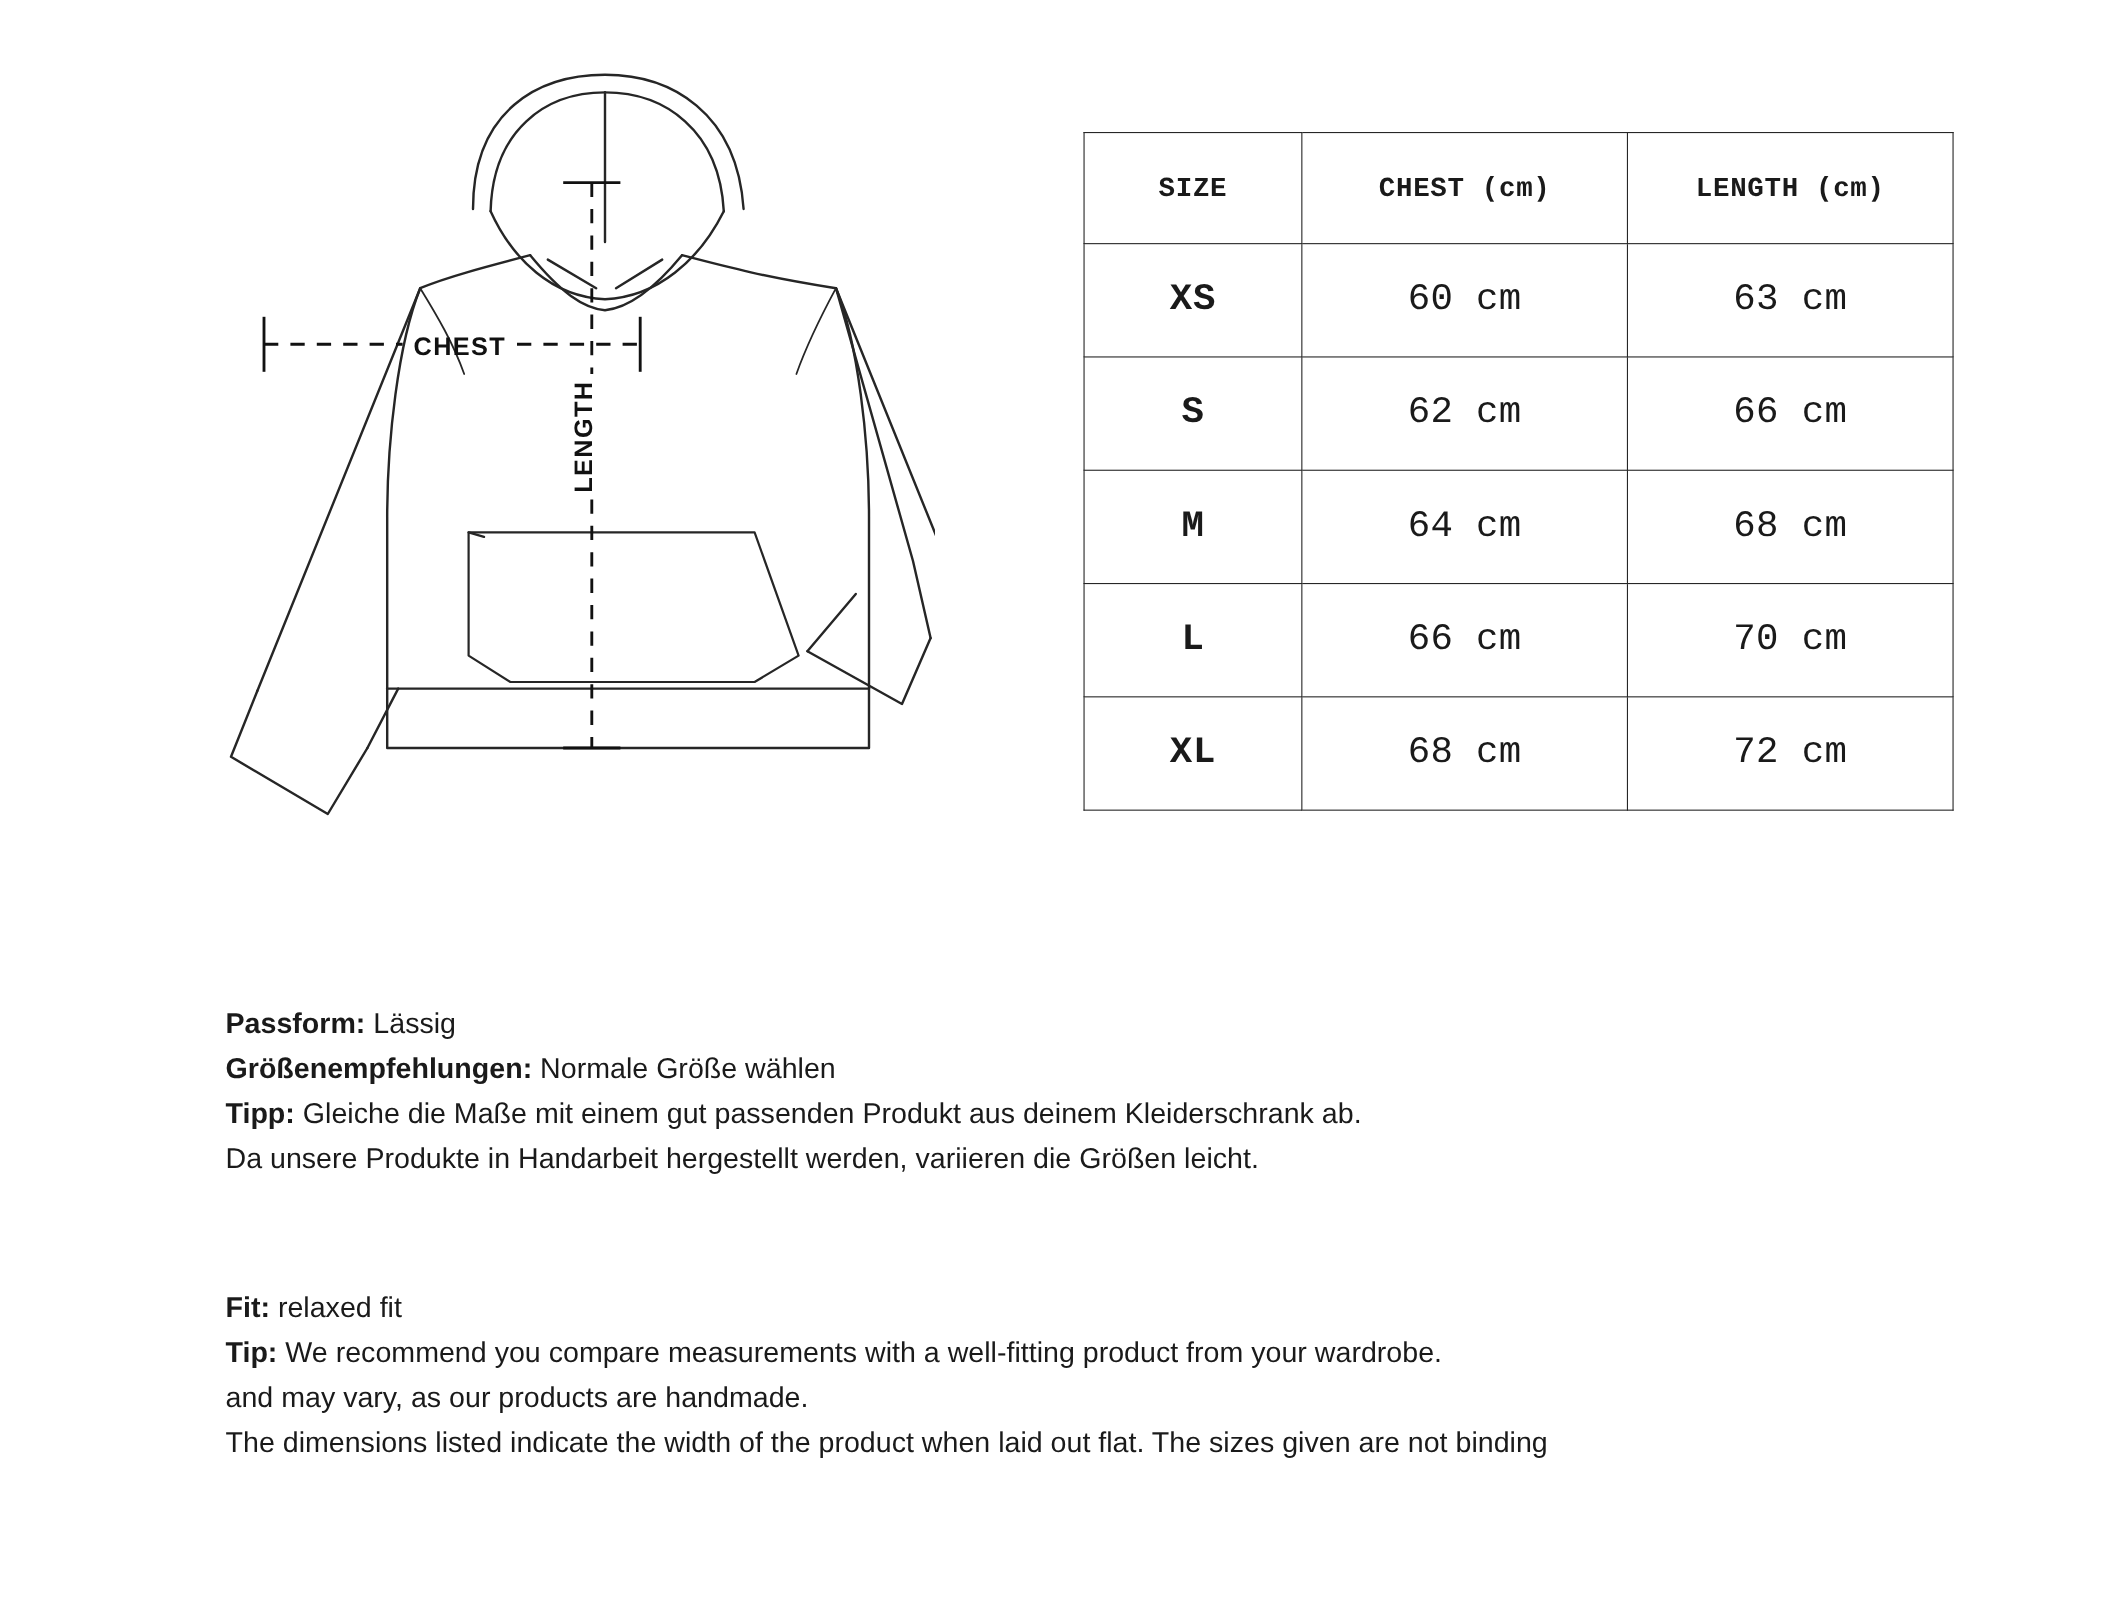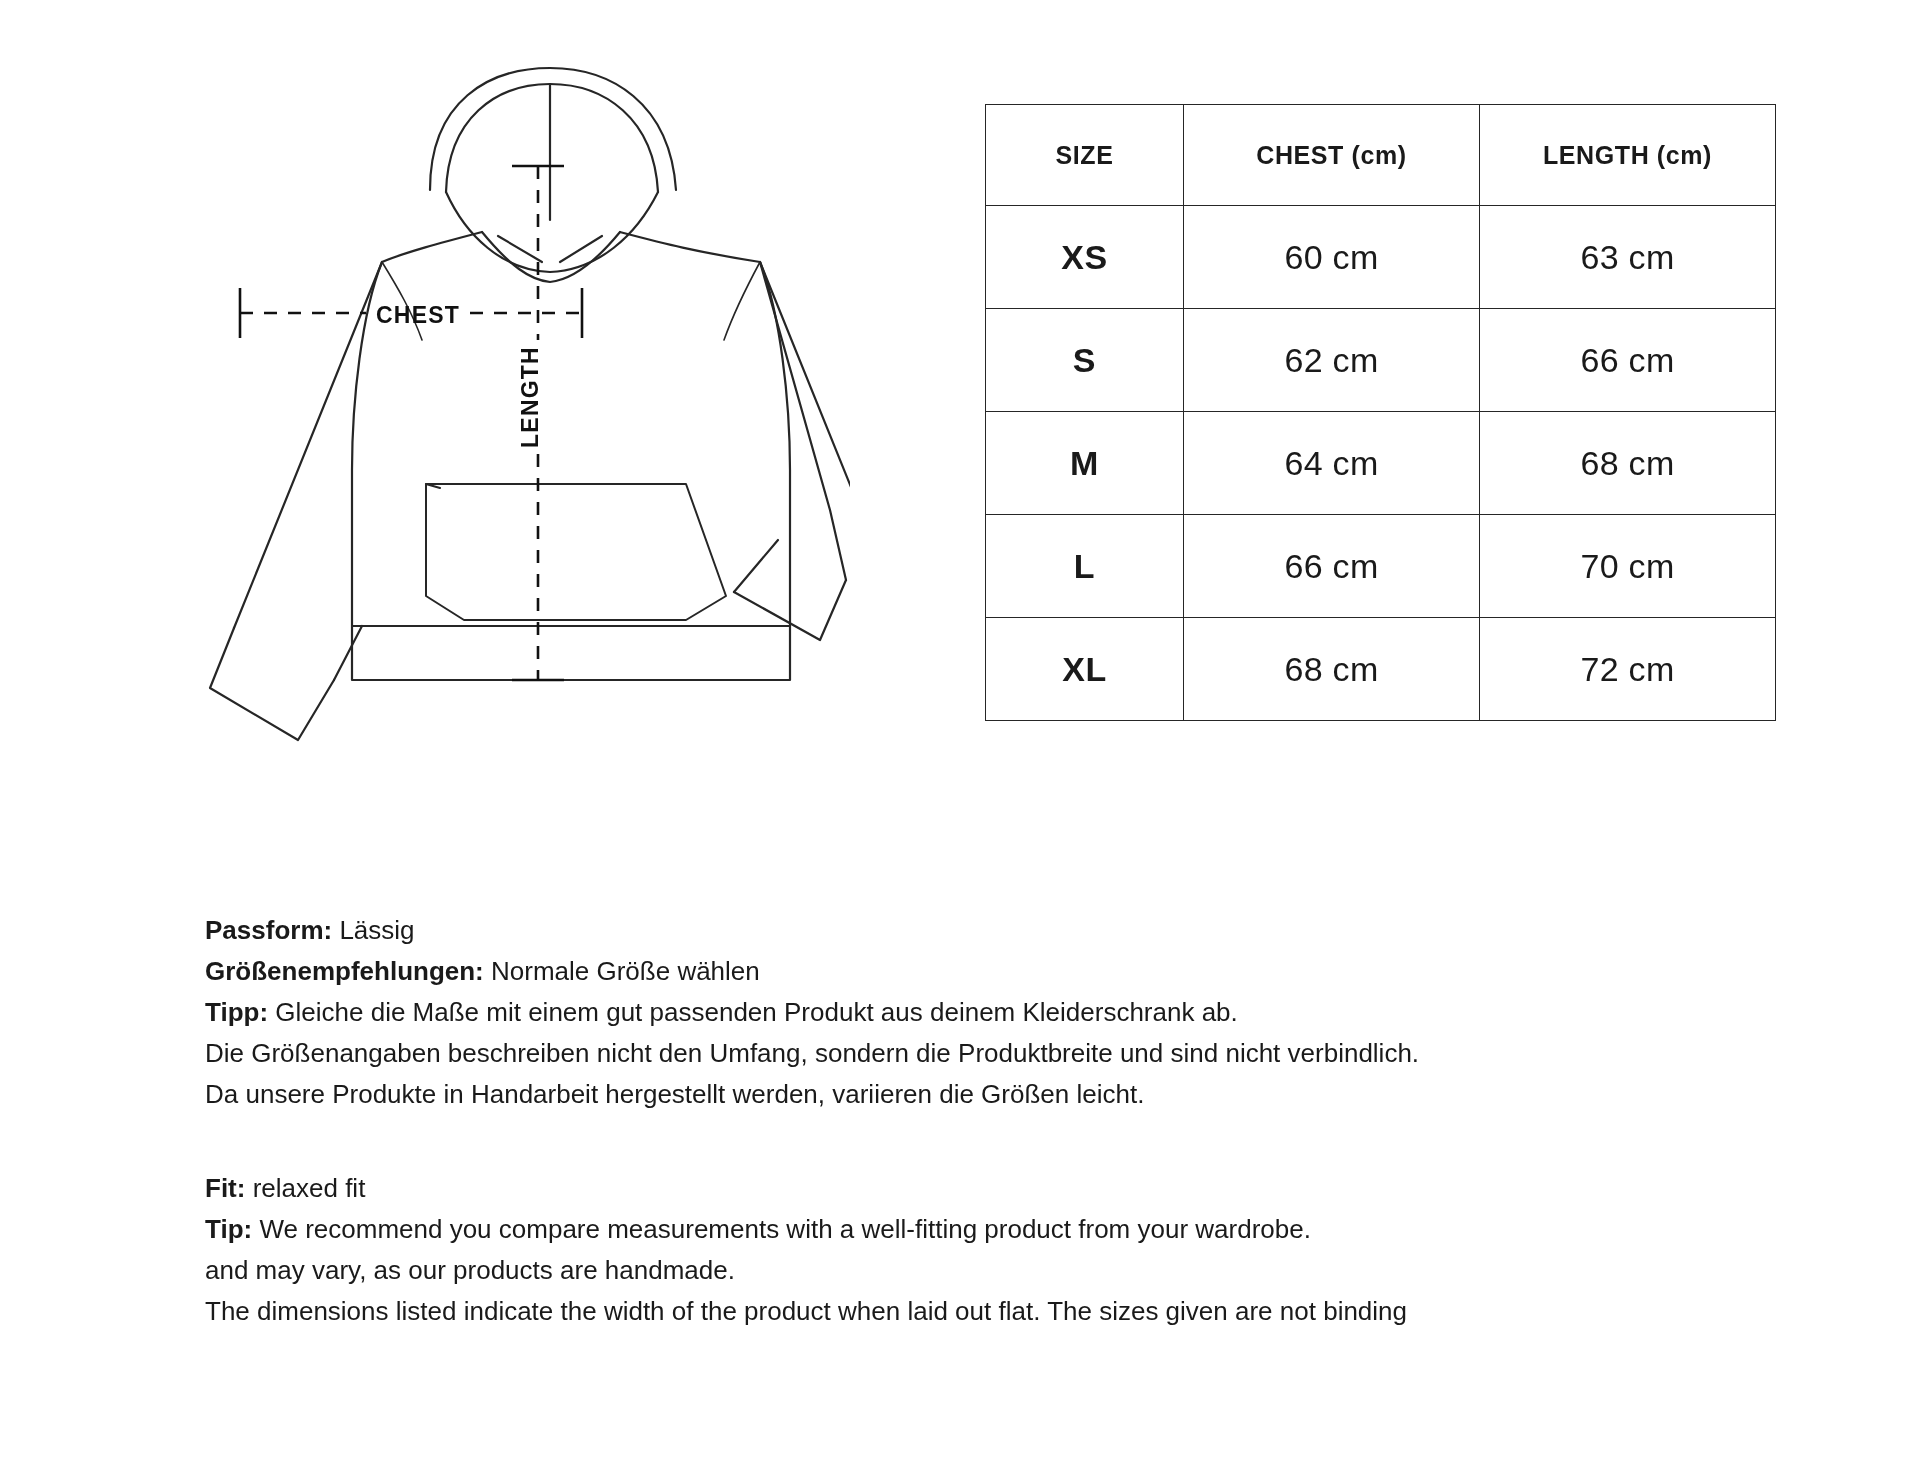--- a/index.html
+++ b/index.html
@@ -38,24 +38,25 @@
     height: 830px;
   }
   .garment-svg {
     display: block;
   }
 
   
   .size-table {
     position: absolute;
     left: 985px;
-    top: 104px;
+    top: 120px;
     width: 790px;
     border-collapse: collapse;
     table-layout: fixed;
+    font-family: Liberation Mono, monospace;
   }
   .size-table td, .size-table th {
     border: 1.5px solid #262626;
     text-align: center;
     vertical-align: middle;
     height: 100px;
     font-size: 34px;
     font-weight: normal;
     color: #1a1a1a;
     letter-spacing: 0.3px;
@@ -205,21 +206,20 @@
           <td>72 cm</td>
         </tr>
       </tbody>
     </table>
   </div>
 
   <div class="text-block de">
     <div class="text-line"><b>Passform:</b><span> Lässig</span></div>
     <div class="text-line"><b>Größenempfehlungen:</b><span> Normale Größe wählen</span></div>
     <div class="text-line"><b>Tipp:</b><span> Gleiche die Maße mit einem gut passenden Produkt aus deinem Kleiderschrank ab.</span></div>
-    <div class="text-line">Die Größenangaben beschreiben nicht den Umfang, sondern die Produktbreite und sind nicht verbindlich.</div>
     <div class="text-line">Da unsere Produkte in Handarbeit hergestellt werden, variieren die Größen leicht.</div>
   </div>
 
   <div class="text-block en">
     <div class="text-line"><b>Fit:</b><span> relaxed fit</span></div>
     <div class="text-line"><b>Tip:</b><span> We recommend you compare measurements with a well-fitting product from your wardrobe.</span></div>
     <div class="text-line">and may vary, as our products are handmade.</div>
     <div class="text-line">The dimensions listed indicate the width of the product when laid out flat. The sizes given are not binding</div>
   </div>
 

